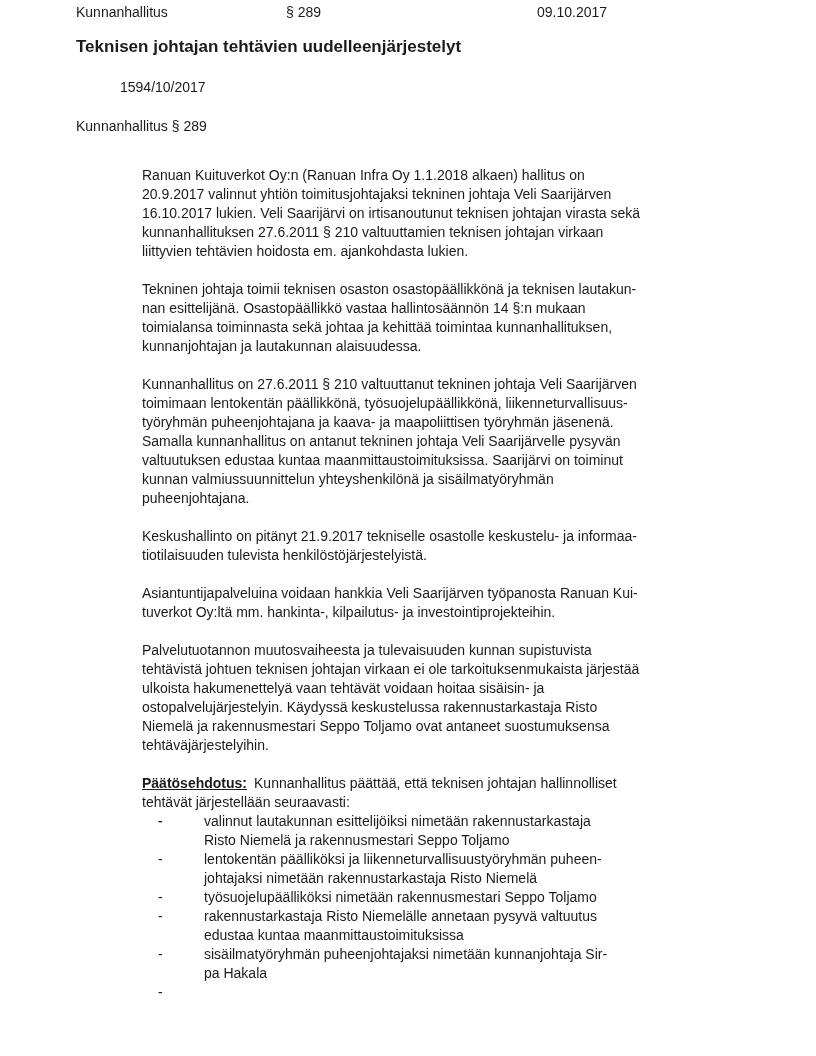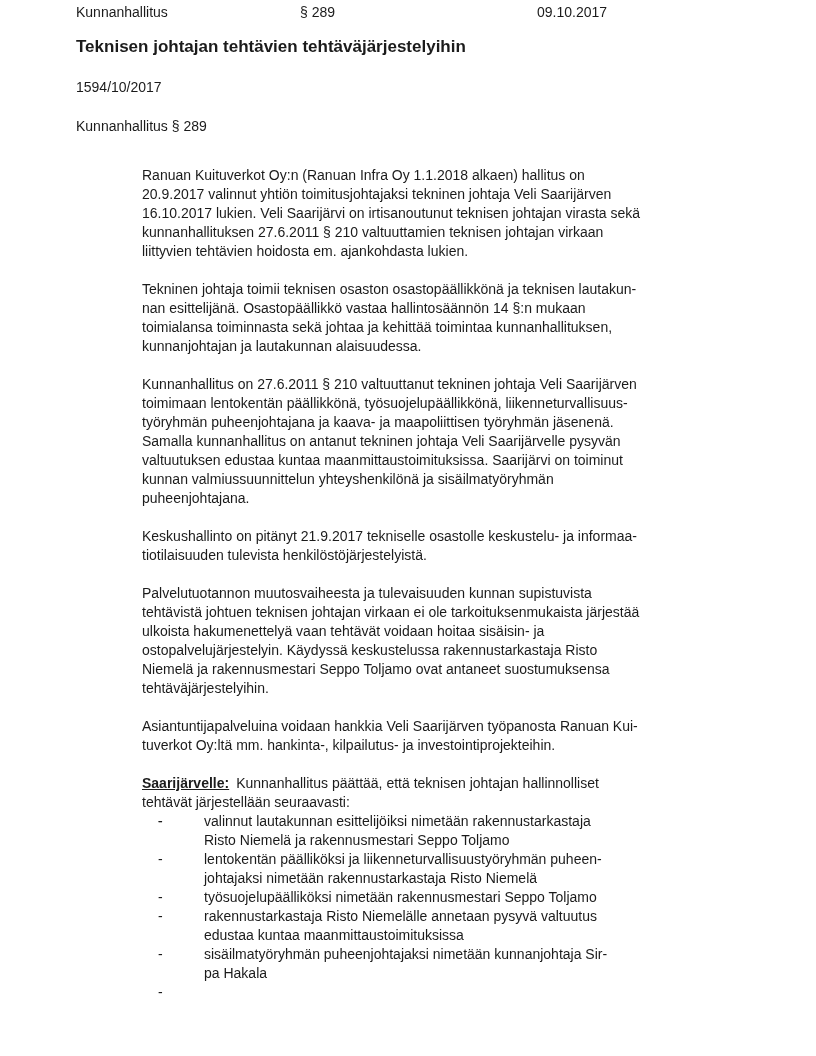--- a/index.html
+++ b/index.html
@@ -19,29 +19,29 @@
     line-height: 19px;
     padding: 3px 0 0 76px;
     overflow: hidden;
   }
   .header-row {
     position: relative;
     height: 19px;
     width: 700px;
   }
   .h-org  { position: absolute; left: 0; }
-  .h-sec  { position: absolute; left: 224px; }
+  .h-sec  { position: absolute; left: 210px; }
   .h-date { position: absolute; left: 461px; }
   .title {
     margin: 15px 0 0 0;
     font-size: 17px;
     line-height: 20px;
     font-weight: bold;
   }
-  .case-number { margin-top: 21px; }
+  .case-number { margin-top: 21px; margin-left: 44px; }
   .section-ref { margin-top: 20px; }
   .body-block {
     margin-left: 66px;
     margin-top: 30px;
     width: 580px;
   }
   .para {
     margin: 0 0 19px 0;
     white-space: pre-line;
   }
@@ -69,21 +69,21 @@
 <body>
 
 <div class="page">
 
   <div class="header-row">
     <span class="h-org">Kunnanhallitus</span>
     <span class="h-sec">§ 289</span>
     <span class="h-date">09.10.2017</span>
   </div>
 
-  <div class="title">Teknisen johtajan tehtävien tehtäväjärjestelyihin</div>
+  <div class="title">Teknisen johtajan tehtävien uudelleenjärjestelyt</div>
 
   <div class="case-number">1594/10/2017</div>
 
   <div class="section-ref">Kunnanhallitus § 289</div>
 
   <div class="body-block">
 
     <p class="para">Ranuan Kuituverkot Oy:n (Ranuan Infra Oy 1.1.2018 alkaen) hallitus on
 20.9.2017 valinnut yhtiön toimitusjohtajaksi tekninen johtaja Veli Saarijärven
 16.10.2017 lukien. Veli Saarijärvi on irtisanoutunut teknisen johtajan virasta sekä
@@ -95,31 +95,31 @@
 kunnanjohtajan ja lautakunnan alaisuudessa.</p>
     <p class="para">Kunnanhallitus on 27.6.2011 § 210 valtuuttanut tekninen johtaja Veli Saarijärven
 toimimaan lentokentän päällikkönä, työsuojelupäällikkönä, liikenneturvallisuus-
 työryhmän puheenjohtajana ja kaava- ja maapoliittisen työryhmän jäsenenä.
 Samalla kunnanhallitus on antanut tekninen johtaja Veli Saarijärvelle pysyvän
 valtuutuksen edustaa kuntaa maanmittaustoimituksissa. Saarijärvi on toiminut
 kunnan valmiussuunnittelun yhteyshenkilönä ja sisäilmatyöryhmän
 puheenjohtajana.</p>
     <p class="para">Keskushallinto on pitänyt 21.9.2017 tekniselle osastolle keskustelu- ja informaa-
 tiotilaisuuden tulevista henkilöstöjärjestelyistä.</p>
+    <p class="para">Asiantuntijapalveluina voidaan hankkia Veli Saarijärven työpanosta Ranuan Kui-
+tuverkot Oy:ltä mm. hankinta-, kilpailutus- ja investointiprojekteihin.</p>
     <p class="para">Palvelutuotannon muutosvaiheesta ja tulevaisuuden kunnan supistuvista
 tehtävistä johtuen teknisen johtajan virkaan ei ole tarkoituksenmukaista järjestää
 ulkoista hakumenettelyä vaan tehtävät voidaan hoitaa sisäisin- ja
 ostopalvelujärjestelyin. Käydyssä keskustelussa rakennustarkastaja Risto
 Niemelä ja rakennusmestari Seppo Toljamo ovat antaneet suostumuksensa
 tehtäväjärjestelyihin.</p>
-    <p class="para">Asiantuntijapalveluina voidaan hankkia Veli Saarijärven työpanosta Ranuan Kui-
-tuverkot Oy:ltä mm. hankinta-, kilpailutus- ja investointiprojekteihin.</p>
 
     <div>
-      <p class="decision-intro"><span class="decision-label">Saarijärvelle:</span><span>Kunnanhallitus päättää, että teknisen johtajan hallinnolliset</span><br><span>tehtävät järjestellään seuraavasti:</span></p>
+      <p class="decision-intro"><span class="decision-label">Päätösehdotus:</span><span>Kunnanhallitus päättää, että teknisen johtajan hallinnolliset</span><br><span>tehtävät järjestellään seuraavasti:</span></p>
 
       <div>
         <div class="bullet"><span class="dash">-</span></div>
         <div class="bullet"><span class="dash">-</span><span class="btext">valinnut lautakunnan esittelijöiksi nimetään rakennustarkastaja
 Risto Niemelä ja rakennusmestari Seppo Toljamo</span></div>
         <div class="bullet"><span class="dash">-</span><span class="btext">lentokentän päälliköksi ja liikenneturvallisuustyöryhmän puheen-
 johtajaksi nimetään rakennustarkastaja Risto Niemelä</span></div>
         <div class="bullet"><span class="dash">-</span><span class="btext">työsuojelupäälliköksi nimetään rakennusmestari Seppo Toljamo</span></div>
         <div class="bullet"><span class="dash">-</span><span class="btext">rakennustarkastaja Risto Niemelälle annetaan pysyvä valtuutus
 edustaa kuntaa maanmittaustoimituksissa</span></div>

